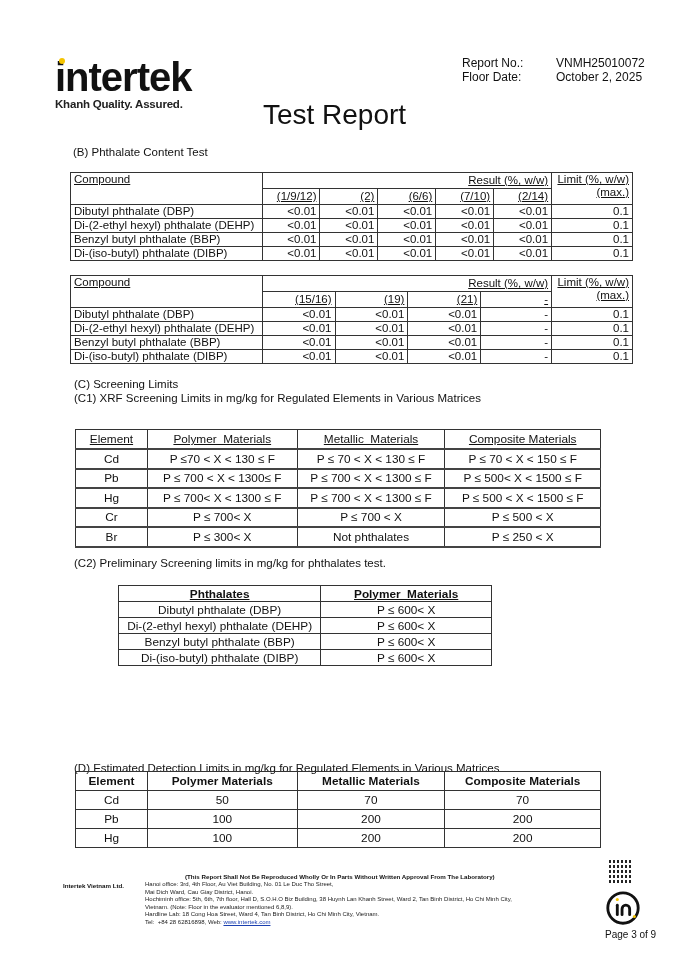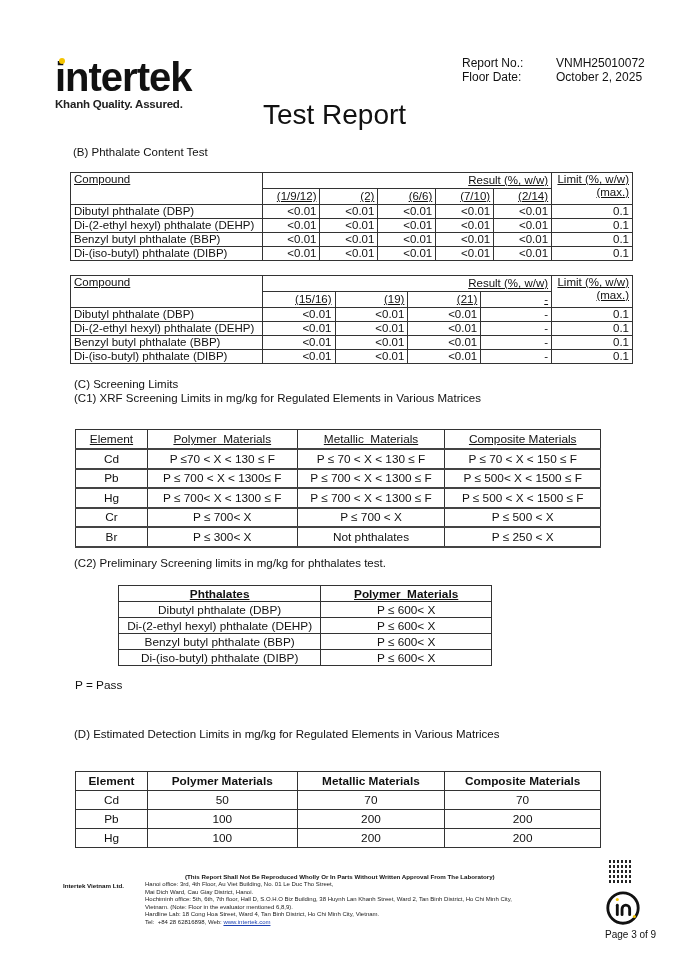--- a/index.html
+++ b/index.html
@@ -280,24 +280,23 @@
         <td>P ≤ 600&lt; X</td>
       </tr>
   <tr>
         <td>Di-(iso-butyl) phthalate (DIBP)</td>
         <td>P ≤ 600&lt; X</td>
       </tr>
 </tbody>
   </table>
 
 <div class="abs legend">
-  <div>P = Pass</div>
 </div>
 
-<div class="abs sec" style="left:74px; top:728px;">(D) Estimated Detection Limits in mg/kg for Regulated Elements in Various Matrices</div>
+<div class="abs sec" style="left:74px; top:762px;">(D) Estimated Detection Limits in mg/kg for Regulated Elements in Various Matrices</div>
 
 <table class="abs dl" style="top:771px;">
   <colgroup>
       <col style="width:72px">
       <col style="width:150px">
       <col style="width:148px">
       <col style="width:156px">
     </colgroup>
   <tbody>
       <tr>

